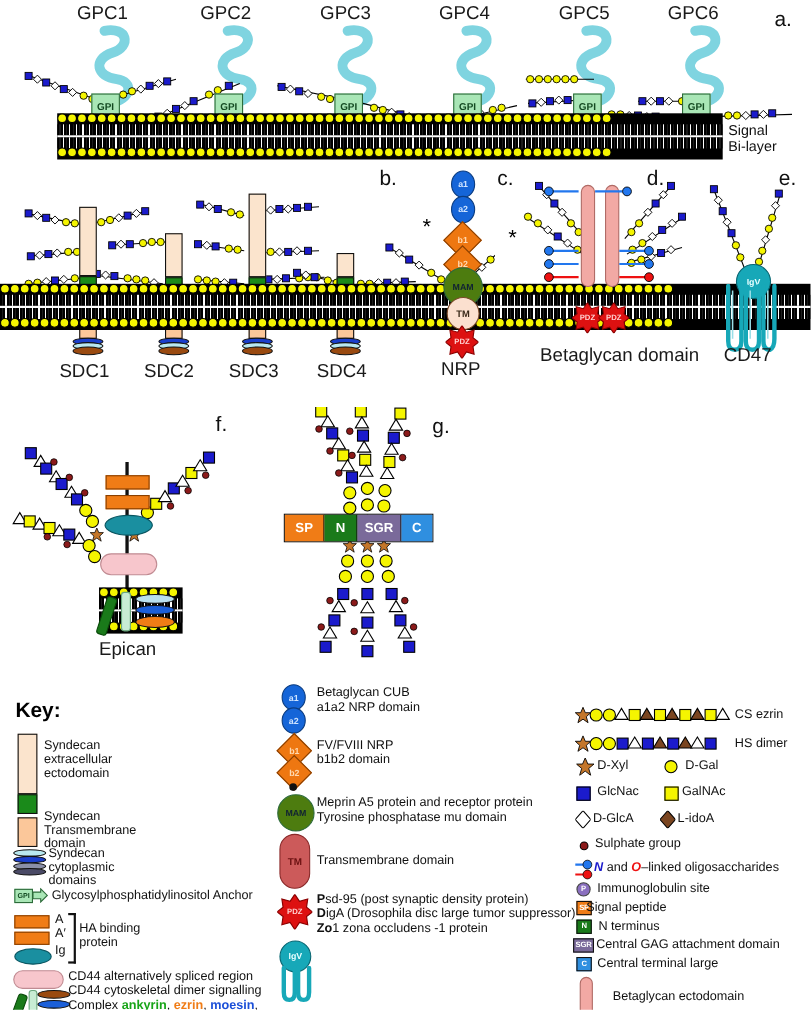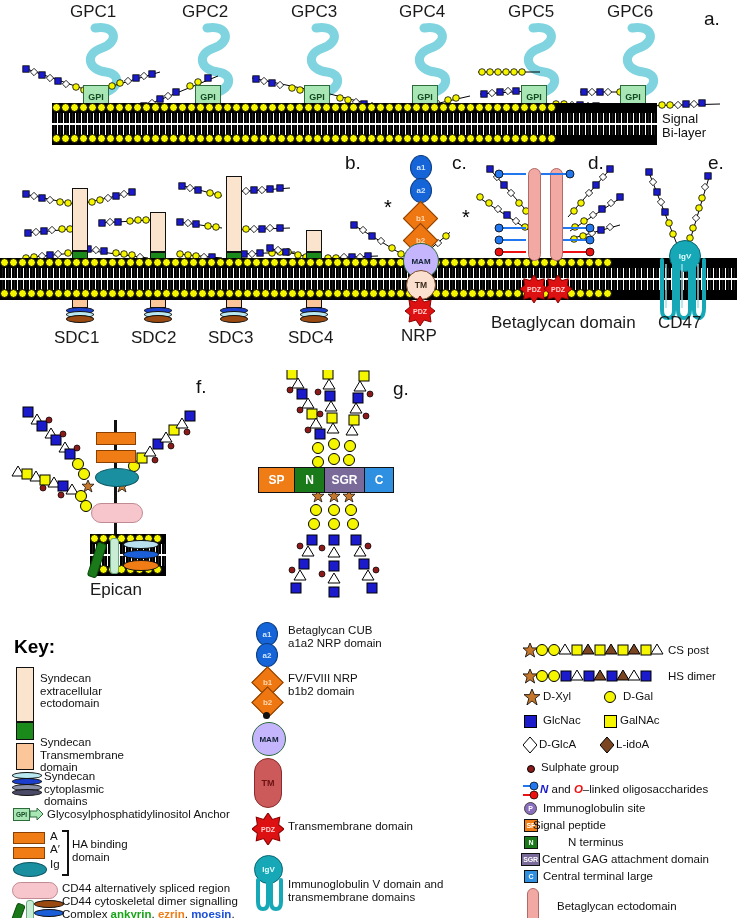--- a/index.html
+++ b/index.html
@@ -44,21 +44,21 @@
   .sdc-green{position:absolute;background:#1a8a1a;border:1px solid #111;box-sizing:border-box;}
   .sdc-tm{position:absolute;background:#fbc79a;border:1px solid #111;box-sizing:border-box;}
   .cyt-disc{position:absolute;border-radius:50%;border:1px solid #111;box-sizing:border-box;}
 
   
   .ell-blue{position:absolute;background:#1565d8;border:1px solid #0b3c80;border-radius:50%;
     display:flex;align-items:center;justify-content:center;color:#cfe4ff;font-size:8px;font-weight:bold;}
   .diamond-or{position:absolute;background:#ee7711;border:1px solid #8a3f00;
     transform:rotate(45deg);display:flex;align-items:center;justify-content:center;}
   .diamond-or span{transform:rotate(-45deg);color:#ffd9b0;font-size:8px;font-weight:bold;}
-  .mam{position:absolute;background:#c4b5fd;border:1px solid #2d6b3a;border-radius:50%;
+  .mam{position:absolute;background:#4d7c0f;border:1px solid #2d6b3a;border-radius:50%;
     display:flex;align-items:center;justify-content:center;font-size:8px;color:#123;font-weight:bold;}
   .tm-circ{position:absolute;background:#fbe0cf;border:1px solid #7a4a28;border-radius:50%;
     display:flex;align-items:center;justify-content:center;font-size:8.5px;color:#3a2a1a;font-weight:bold;}
   .pdz{position:absolute;display:flex;align-items:center;justify-content:center;
     font-size:7px;color:#ffd0d0;font-weight:bold;}
   .pdz svg{position:absolute;inset:0;}
   .pdz span{position:relative;z-index:2;}
 
   
   .bg-ecto{position:absolute;background:#f2a9a4;border:1px solid #b06b66;
@@ -1218,21 +1218,21 @@
     <div class="abs ktext-1" style="left:47px;top:208px;">Glycosylphosphatidylinositol Anchor</div>
 
     <div class="abs ha-box" style="left:13px;top:232px;width:32px;height:12px;"></div>
     <div class="abs ha-box" style="left:13px;top:247px;width:32px;height:12px;"></div>
     <div class="abs ig-ell" style="left:13px;top:262px;width:32px;height:13px;"></div>
     <div class="abs ktext-1" style="left:50px;top:230px;">A</div>
     <div class="abs ktext-1" style="left:50px;top:243px;">A′</div>
     <div class="abs ktext-1" style="left:50px;top:258px;">Ig</div>
     <div class="brk" style="left:62px;top:230px;height:42px;"></div>
     <div class="abs ktext" style="left:72px;top:238px;">HA binding
-domain</div>
+protein</div>
 
     <div class="abs spliced" style="left:12px;top:282px;width:46px;height:17px;"></div>
     <div class="abs ktext-1" style="left:62px;top:282px;">CD44 alternatively spliced region</div>
 
     <div class="abs" style="left:10px;top:298px;width:52px;height:36px;">
       <div class="abs" style="left:2px;top:5px;width:9px;height:30px;background:#1a7a1a;border:1px solid #0a4a0a;box-sizing:border-box;transform:rotate(20deg);border-radius:3px;"></div>
       <div class="abs" style="left:16px;top:2px;width:8px;height:30px;background:#c8ecd4;border:1px solid #6aa87e;box-sizing:border-box;border-radius:3px;"></div>
       <div class="abs" style="left:24px;top:2px;width:30px;height:8px;background:#9a4a10;border:1px solid #111;border-radius:50%;box-sizing:border-box;"></div>
       <div class="abs" style="left:24px;top:11px;width:30px;height:8px;background:#1b5fd8;border:1px solid #111;border-radius:50%;box-sizing:border-box;"></div>
 
@@ -1252,42 +1252,47 @@
         <span>b1</span>
       </div>
     <div class="abs diamond-or" style="left:256px;top:91px;width:21px;height:21px;">
         <span>b2</span>
       </div>
     <div class="abs" style="left:263px;top:112px;width:7px;height:7px;border-radius:50%;background:#111;"></div>
     <div class="abs ktext" style="left:288px;top:72px;">FV/FVIII NRP
 b1b2 domain</div>
 
     <div class="abs mam" style="left:252px;top:122px;width:32px;height:32px;">MAM</div>
+    <div class="abs ktext" style="left:288px;top:124px;">Meprin A5 protein and receptor protein
+Tyrosine phosphatase mu domain</div>
 
     <div class="abs" style="left:254px;top:158px;width:28px;height:50px;background:#cc5a5a;border:1px solid #8a2a2a;border-radius:14px;box-sizing:border-box;display:flex;align-items:center;justify-content:center;">
       <span style="color:#6b1111;font-size:9px;font-weight:bold;">TM</span>
     </div>
-    <div class="abs ktext" style="left:288px;top:176px;margin-top:44px;">Transmembrane domain</div>
+    <div class="abs ktext" style="left:288px;top:176px;">Transmembrane domain</div>
 
     <div class="abs pdz" style="left:252px;top:213px;width:32px;height:32px;">
       <svg viewBox="0 0 30 30">
           <polygon points="15,0 19,6 26,4 25,11 30,15 25,19 26,26 19,24 15,30 11,24 4,26 5,19 0,15 5,11 4,4 11,6" fill="#dd1111" stroke="#8a0000" stroke-width="1"></polygon>
         </svg>
       <span>PDZ</span>
     </div>
+    <div class="abs" style="left:288px;top:212px;">
+      <div class="ktext-1"><b>P</b><span>sd-95 (post synaptic density protein)</span></div>
+      <div class="ktext-1"><b>D</b><span>igA (Drosophila disc large tumor suppressor)</span></div>
+      <div class="ktext-1"><b>Zo</b><span>1 zona occludens -1 protein</span></div>
+    </div>
 
     <div class="abs igv" style="left:254px;top:255px;width:27px;height:27px;">IgV</div>
     <svg class="abs" width="36" height="36" style="left:250px;top:278px;">
       <g fill="none" stroke="#17a8b8" stroke-width="4" stroke-linecap="round">
         <path d="M8,2 L8,24 Q8,31 13,31 Q18,31 18,24 L18,2"></path>
         <path d="M21,2 L21,24 Q21,31 26,31 Q31,31 31,24 L31,2"></path>
       </g>
     </svg>
-    <div class="abs ktext" style="left:288px;top:278px;">Immunoglobulin V domain and
- transmembrane domains</div>
 
     <svg class="abs" width="237" height="60" style="left:522px;top:40px;">
       <defs>
         <g id="k_yellc">
             <circle r="5.5" fill="#f5f500" stroke="#000" stroke-width="1"></circle>
           </g>
         <g id="k_yellsq">
             <rect x="-5" y="-5" width="10" height="10" fill="#f5f500" stroke="#000" stroke-width="1"></rect>
           </g>
         <g id="k_blue">
@@ -1326,21 +1331,21 @@
           <use href="#k_blue" x="44" y="36"></use>
         <use href="#k_wtri" x="55" y="36"></use>
           <use href="#k_blue" x="67" y="36"></use>
         <use href="#k_btri" x="78" y="36"></use>
           <use href="#k_blue" x="90" y="36"></use>
         <use href="#k_btri" x="101" y="36"></use>
           <use href="#k_wtri" x="112" y="36"></use>
         <use href="#k_blue" x="124" y="36"></use>
       </g>
     </svg>
-    <div class="abs ktext-1" style="left:668px;top:44px;">CS post</div>
+    <div class="abs ktext-1" style="left:668px;top:44px;">CS ezrin</div>
     <div class="abs ktext-1" style="left:668px;top:70px;">HS dimer</div>
 
     <svg class="abs" width="16" height="16" style="left:524px;top:89px;">
       <polygon points="8,0 10.4,5.6 16,5.6 11.2,9.6 13.1,16 8,12 2.9,16 4.8,9.6 0,5.6 5.6,5.6" fill="#c4762a" stroke="#000" stroke-width=".8"></polygon>
     </svg>
     <div class="abs ktext-1" style="left:543px;top:90px;">D-Xyl</div>
     <div class="abs" style="left:604px;top:91px;width:12px;height:12px;border-radius:50%;background:#f5f500;border:1px solid #000;box-sizing:border-box;"></div>
     <div class="abs ktext-1" style="left:623px;top:90px;">D-Gal</div>
 
     <div class="abs" style="left:524px;top:115px;width:13px;height:13px;background:#1b1bcc;border:1px solid #000;box-sizing:border-box;"></div>
@@ -1376,21 +1381,21 @@
     <div class="abs ktext-1" style="left:543px;top:202px;">Immunoglobulin site</div>
 
     <div class="abs badge" style="left:524px;top:219px;width:14px;height:13px;background:#f07c16;">
       <span class="tiny-white">SP</span>
     </div>
     <div class="abs ktext-1" style="left:533px;top:219px;">Signal peptide</div>
 
     <div class="abs badge" style="left:524px;top:236px;width:14px;height:13px;background:#1a7a1a;">
       <span class="tiny-white">N</span>
     </div>
-    <div class="abs ktext-1" style="left:568px;top:236px;">N terminus</div>
+    <div class="abs ktext-1" style="left:544px;top:236px;">N terminus</div>
 
     <div class="abs badge" style="left:521px;top:253px;width:19px;height:13px;background:#7a6a9a;">
       <span class="tiny-white">SGR</span>
     </div>
     <div class="abs ktext-1" style="left:542px;top:253px;">Central GAG attachment domain</div>
 
     <div class="abs badge" style="left:524px;top:270px;width:14px;height:13px;background:#2f8fe0;">
       <span class="tiny-white">C</span>
     </div>
     <div class="abs ktext-1" style="left:543px;top:270px;">Central terminal large</div>

